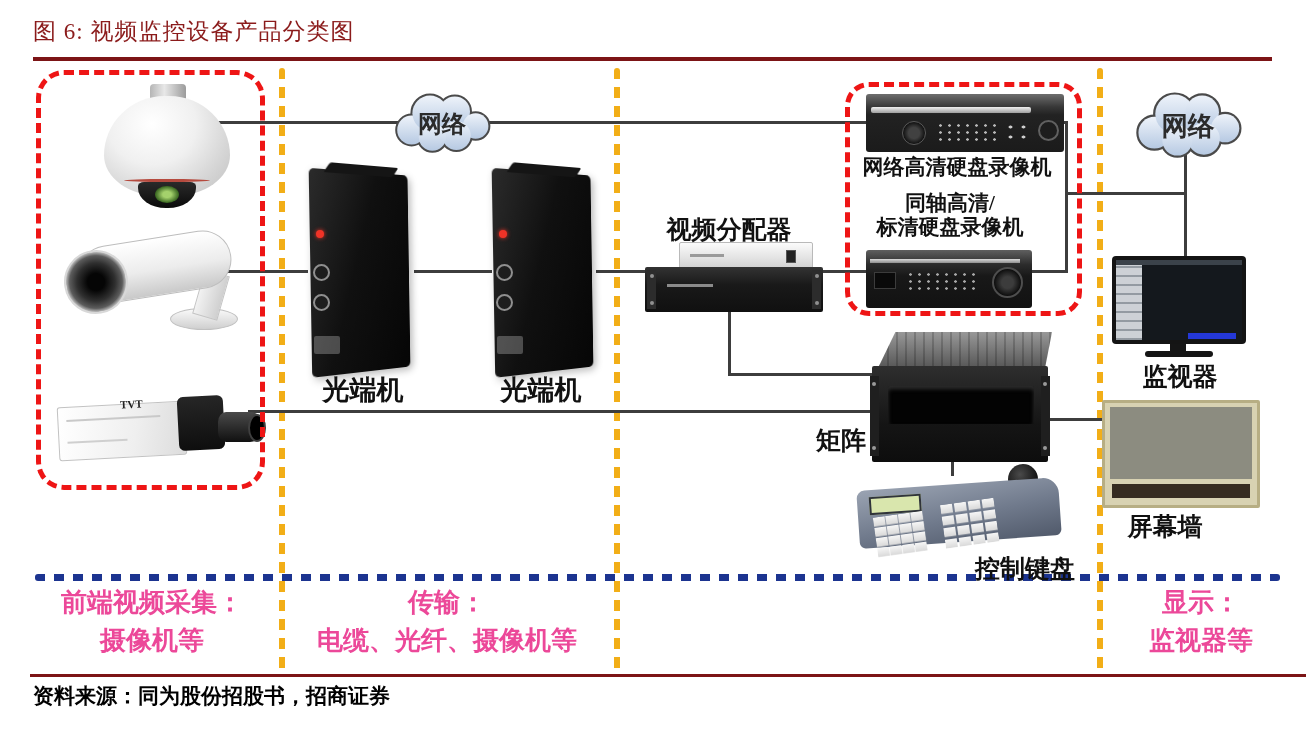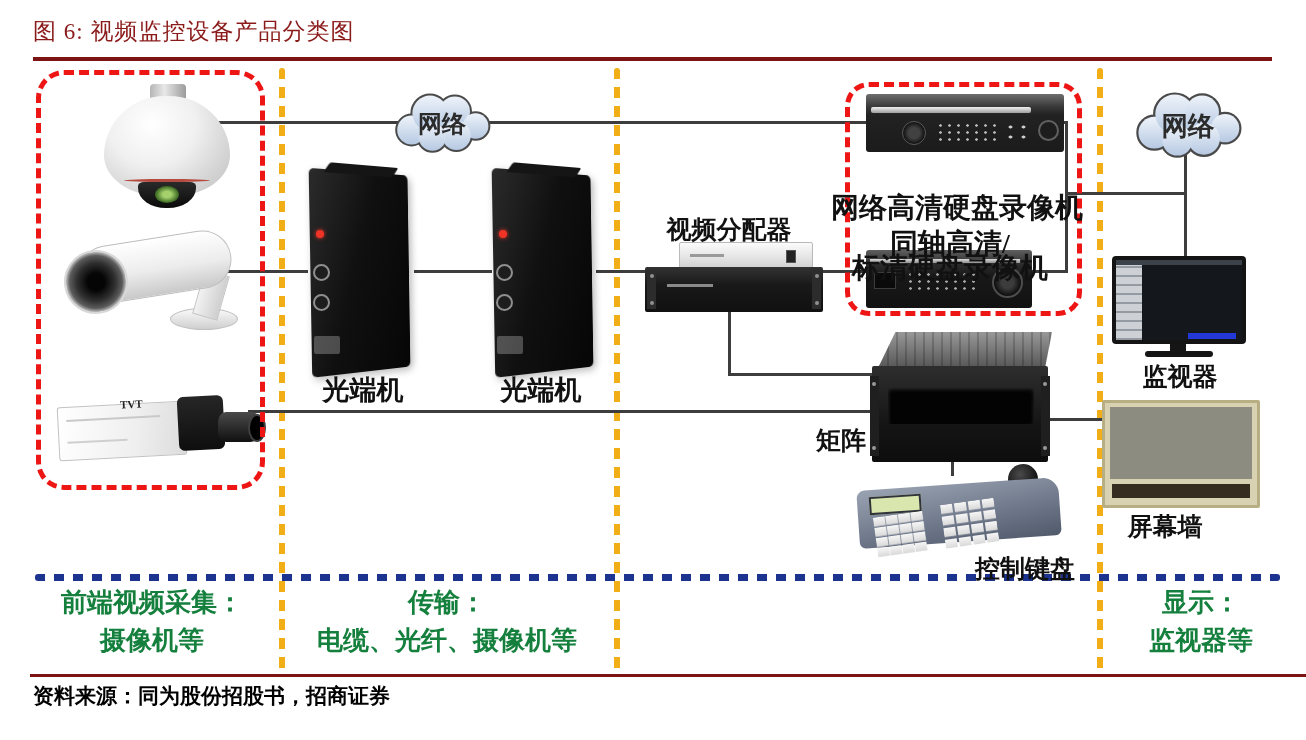--- a/index.html
+++ b/index.html
@@ -21,23 +21,23 @@
          background:repeating-linear-gradient(to right,#1c3490 0 10px,transparent 10px 19px);}
   .redbox{position:absolute;border:5px dashed #ee1515;border-radius:28px;z-index:5;box-sizing:border-box;}
 
   
   .hline{position:absolute;height:3px;background:#3d3d3d;z-index:2;}
   .vline{position:absolute;width:3px;background:#3d3d3d;z-index:2;}
 
   
   .dev-label{position:absolute;transform:translateX(-50%);white-space:nowrap;color:#111;
              font-weight:bold;font-size:25px;z-index:6;}
-  .dev-label.small{font-size:28px;margin-top:36px;}
+  .dev-label.small{font-size:21px;}
   .section-label{position:absolute;transform:translateX(-50%);text-align:center;white-space:nowrap;
-             color:#15803d;font-weight:bold;font-size:26px;line-height:38px;z-index:6;}
+             color:#ec4899;font-weight:bold;font-size:26px;line-height:38px;z-index:6;}
 
   
   .dev{position:absolute;z-index:3;}
 
   
   .dome{left:98px;top:84px;width:140px;height:132px;}
   .dome-stem{left:52px;top:0;width:36px;height:18px;border-radius:4px 4px 0 0;
              background:linear-gradient(90deg,#b5b5b5,#e8e8e8 40%,#9b9b9b);}
   .dome-body{left:6px;top:12px;width:126px;height:100px;
              background:radial-gradient(ellipse at 38% 28%,#ffffff,#f0f0f0 40%,#d6d6d6 70%,#bfbfbf);

